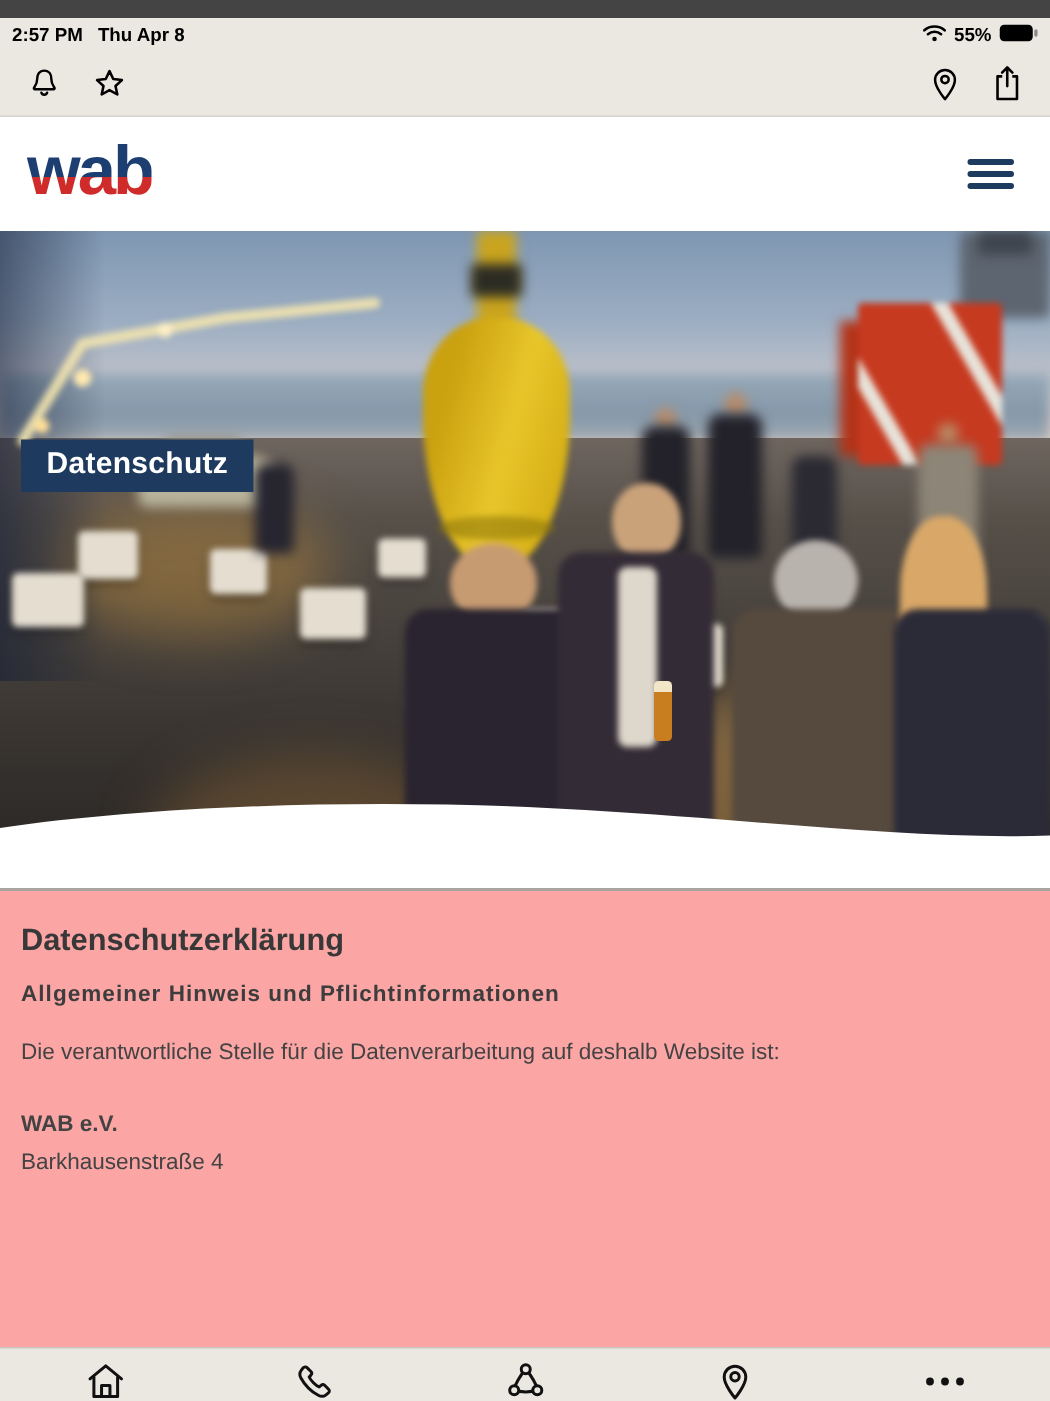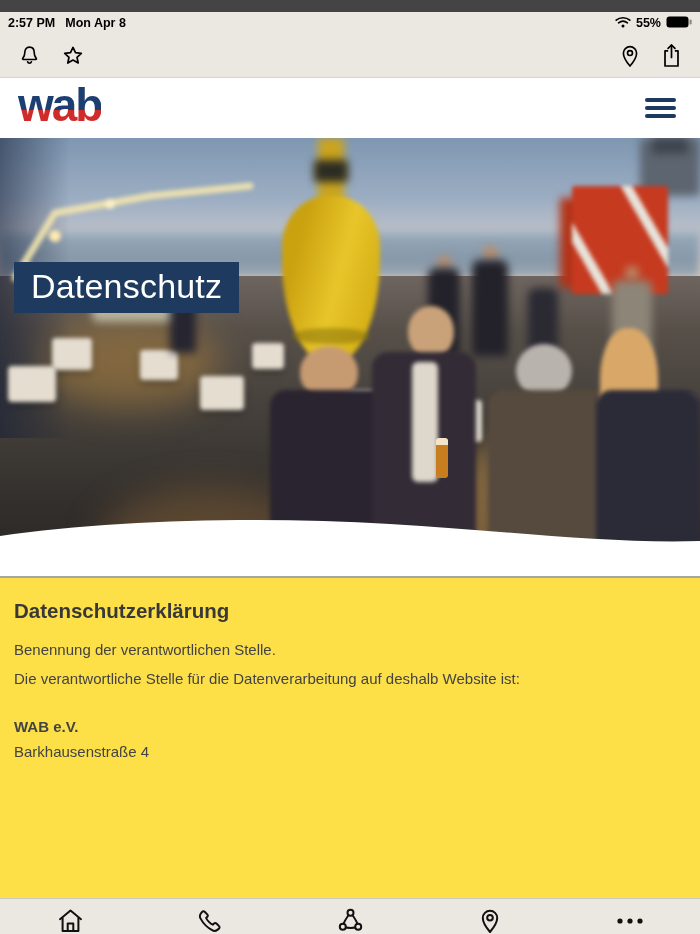--- a/index.html
+++ b/index.html
@@ -15,21 +15,21 @@
     height:22px; display:flex; align-items:center; justify-content:space-between;
     padding:0 8px; font-size:12.5px; font-weight:700; color:#000;
   }
   .statusbar .left{ display:flex; gap:10px; }
   .statusbar .right{ display:flex; align-items:center; gap:5px; }
   .toolbar{ height:43px; display:flex; align-items:center; justify-content:space-between; padding:0 16px; }
   .toolbar .group{ display:flex; align-items:center; gap:16px; }
   .icon-btn{ background:none; border:none; padding:2px; cursor:pointer; display:flex; align-items:center; }
   .icon-btn svg{ display:block; }
   
-  .appheader{ height:60px; background:#fff; display:flex; align-items:center; justify-content:space-between; padding:0 20px 0 18px; }
+  .appheader{ height:76px; background:#fff; display:flex; align-items:center; justify-content:space-between; padding:0 20px 0 18px; }
   .logo{
     font-size:46px; font-weight:700; letter-spacing:-2px; line-height:1;
     background:linear-gradient(to bottom, #1c3e70 0%, #1c3e70 54%, #cf2b2b 54%, #cf2b2b 100%);
     -webkit-background-clip:text; background-clip:text; color:transparent;
     padding-bottom:6px;
   }
   .hamburger{ background:none; border:none; cursor:pointer; display:flex; flex-direction:column; gap:4px; padding:4px; }
   .hamburger span{ display:block; width:31px; height:4px; border-radius:2px; background:#1d3a5f; }
   
   .hero{ position:relative; height:440px; overflow:hidden; background:#8ea3b9; border-bottom:2px solid #a8a59f; }
@@ -67,25 +67,25 @@
   .cube{ background:#e4ddd0; border-radius:4px; box-shadow:0 3px 6px rgba(0,0,0,.35); }
   
   .bg-person{ background:#23222a; border-radius:8px 8px 4px 4px; }
   .bg-head{ background:#b98c68; border-radius:50%; }
   
   .fg{ position:absolute; }
   .suit{ border-radius:16px 16px 0 0; }
   
   .swoosh{ position:absolute; left:0; bottom:0; width:100%; height:62px; }
   .hero-badge{
-    position:absolute; left:14px; top:124px; background:#1e3a5e; color:#fff;
-    font-size:34px; font-weight:400; padding:5px 17px 7px; letter-spacing:.2px;
-  }
-  
-  .content{ flex:1; background:#fde047; padding:21px 16px 0 14px; color:#434343; overflow:hidden; }
+    position:absolute; left:14px; top:139px; background:#1e3a5e; color:#fff;
+    font-size:20px; font-weight:700; padding:5px 17px 7px; letter-spacing:.2px;
+  }
+  
+  .content{ flex:1; background:#fca5a5; padding:21px 16px 0 14px; color:#434343; overflow:hidden; }
   .content h1{ font-size:20.5px; font-weight:700; color:#383838; margin-bottom:15px; }
   .content p.intro{ font-size:15px; line-height:23.5px; max-width:660px; margin-bottom:26px; }
   .content h2{ font-size:15px; font-weight:700; letter-spacing:.7px; color:#3d3d3d; margin-bottom:19px; }
   .content p.lines{ font-size:15px; line-height:24px; margin-bottom:5px; }
   .address{ font-size:15px; line-height:24.5px; margin-top:24px; }
   .address .org{ font-weight:700; }
   
   .tabbar{
     height:48px; background:#ebe7e1; border-top:1px solid #ccc8c1; border-bottom:4px solid #1a1a1b;
     display:flex; align-items:center;
@@ -95,21 +95,21 @@
 </style>
 </head>
 <body>
 
 <div class="screen">
 
   <div class="topchrome">
     <div class="statusbar">
       <div class="left">
         <span>2:57 PM</span>
-        <span>Mon Apr 8</span>
+        <span>Thu Apr 8</span>
       </div>
       <div class="right">
         <span>
           <svg width="16" height="12" viewBox="0 0 16 12">
               <path d="M1.2 4.2 C5 .9 11 .9 14.8 4.2" fill="none" stroke="#000" stroke-width="1.7" stroke-linecap="round"></path>
               <path d="M3.6 6.8 C6.2 4.7 9.8 4.7 12.4 6.8" fill="none" stroke="#000" stroke-width="1.7" stroke-linecap="round"></path>
               <circle cx="8" cy="10" r="1.5" fill="#000"></circle>
             </svg>
         </span>
         <span>55%</span>
@@ -224,21 +224,21 @@
 
     <svg class="swoosh" viewBox="0 0 700 62" preserveAspectRatio="none">
       <path d="M0 22 C110 6 260 2 390 10 C510 17 610 30 700 27 L700 62 L0 62 Z" fill="#ffffff"></path>
     </svg>
 
     <div class="hero-badge">Datenschutz</div>
   </div>
 
   <div class="content">
     <h1>Datenschutzerklärung</h1>
-    <p class="lines">Benennung der verantwortlichen Stelle.</p>
+    <h2>Allgemeiner Hinweis und Pflichtinformationen</h2>
     <p class="lines">Die verantwortliche Stelle für die Datenverarbeitung auf deshalb Website ist:</p>
     <div class="address">
       <div class="org">WAB e.V.</div>
       <div>Barkhausenstraße 4</div>
 
     </div>
   </div>
 
   <div class="tabbar">
     <button class="tab">

